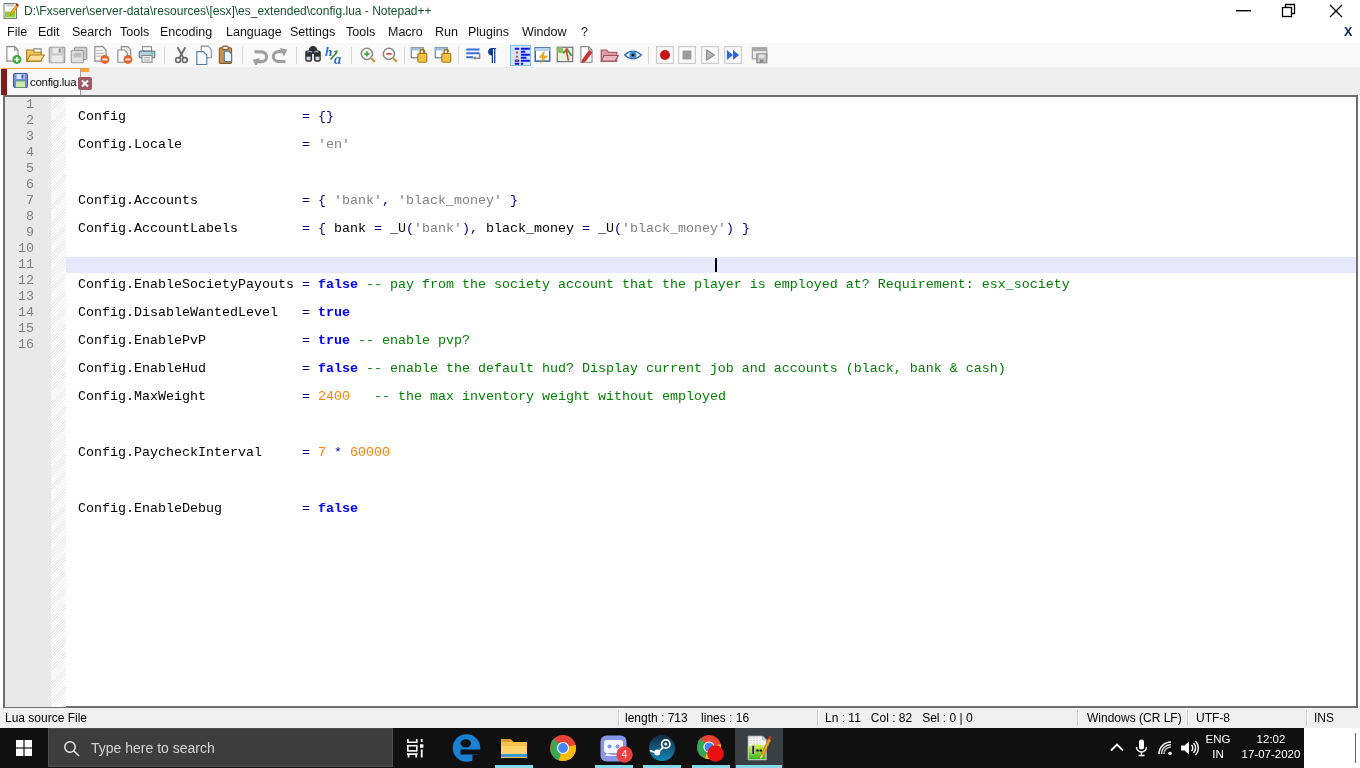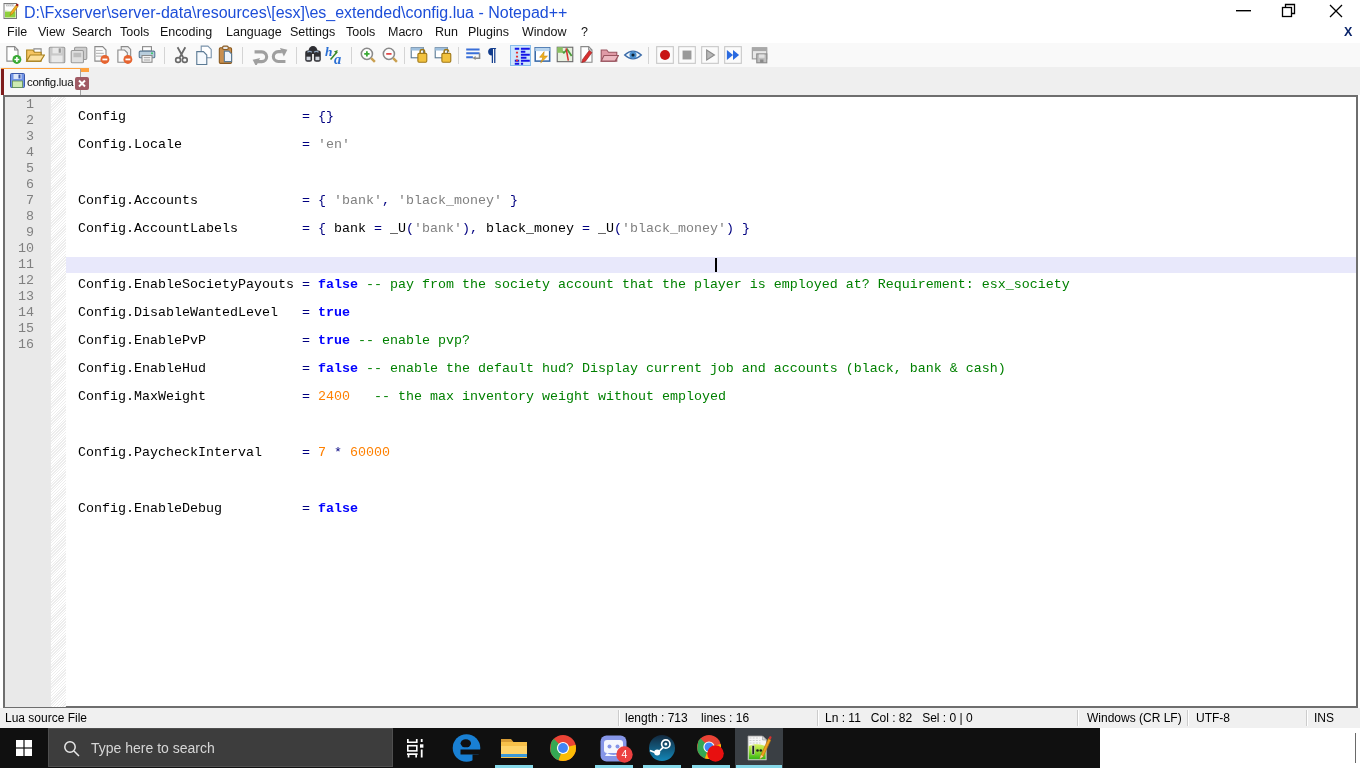--- a/index.html
+++ b/index.html
@@ -1,31 +1,31 @@
 <!DOCTYPE html>
 <html><head><meta charset="utf-8">
 <style>
 html,body{margin:0;padding:0;}
 #root{position:relative;width:1360px;height:768px;overflow:hidden;background:#fff;
   font-family:"Liberation Sans",sans-serif;}
 .abs{position:absolute;}
 
 #titlebar{left:0;top:0;width:1360px;height:22px;background:#ffffff;}
-#titletext{left:24px;top:4px;font-size:16px;color:#1d4ed8;}
+#titletext{left:24px;top:4px;font-size:12px;color:#14532d;}
 
 #menubar{left:0;top:22px;width:1360px;height:21px;background:#ffffff;font-size:12.5px;color:#131313;}
 #menubar span{position:absolute;top:3px;}
 
 #toolbar{left:0;top:43px;width:1360px;height:24px;background:#f9f9f9;}
 .tbsep{position:absolute;top:4px;width:1px;height:17px;background:#d4d4d4;}
 .tbi{position:absolute;top:2px;width:20px;height:20px;}
 
 #tabbar{left:0;top:67px;width:1360px;height:28px;background:#efefef;}
 #tab{position:absolute;left:1px;top:2px;width:80px;height:26px;background:#f8f8f8;
-  border-left:3px solid #7f1d1d;border-right:1px solid #a2a2a2;box-sizing:border-box;}
+  border-left:6px solid #7f1d1d;border-right:1px solid #a2a2a2;box-sizing:border-box;}
 #taborange{position:absolute;left:1px;top:1px;width:88px;height:4px;background:#ffa23e;}
 #tabname{position:absolute;left:23px;top:7px;font-size:11.5px;letter-spacing:-0.3px;color:#101010;}
 #tabclose{position:absolute;left:71px;top:8px;width:14px;height:13px;background:#a05a64;border-radius:2px;
   color:#fff;font-size:11px;font-weight:bold;text-align:center;line-height:13px;font-family:"Liberation Sans",sans-serif;}
 
 #editor{left:3px;top:95px;width:1355px;height:613px;background:#ffffff;
   border:2px solid #6e6e6e;box-sizing:border-box;}
 #gutter{position:absolute;left:0;top:0;width:46px;height:610px;background:#e9e9e9;}
 #stipple{position:absolute;left:46px;top:0;width:15px;height:610px;background:#f3f3f3;background-image:repeating-linear-gradient(135deg,#ffffff 0 1px,#ededed 1px 2px);}
 #linenums{position:absolute;left:0;top:0;width:29px;text-align:right;margin:0;
@@ -38,21 +38,21 @@
 .o{color:#000080;}
 .k{color:#0000ff;font-weight:bold;}
 .s{color:#808080;}
 .c{color:#008000;}
 .n{color:#ff8000;}
 
 #statusbar{left:0;top:708px;width:1360px;height:20px;background:#f0f0f0;font-size:12px;color:#000;}
 #statusbar span{position:absolute;top:3px;}
 .stsep{position:absolute;top:2px;width:1px;height:16px;background:#cccccc;border-right:1px solid #ffffff;}
 
-#taskbar{left:0;top:728px;width:1100px;height:40px;background:#101010;}
+#taskbar{left:0;top:728px;width:1304px;height:40px;background:#101010;}
 #searchbox{position:absolute;left:48px;top:0px;width:345px;height:39px;background:#3d3d3d;border:1px solid #4f4f4f;box-sizing:border-box;}
 #searchtext{position:absolute;left:42px;top:11px;font-size:14px;color:#d6d6d6;}
 .tbtn{position:absolute;top:0;width:48px;height:40px;}
 .runline{position:absolute;top:37px;height:3px;background:#86d8e8;}
 .trayico{position:absolute;}
 .traytext{position:absolute;color:#ffffff;font-size:11.5px;text-align:center;line-height:15px;}
 </style></head>
 <body>
 <div id="root">
   <div class="abs" id="titlebar">
@@ -76,21 +76,21 @@
     <svg class="abs" style="left:1281px;top:3px" width="16" height="16" viewBox="0 0 16 16">
       <rect x="1.5" y="4.5" width="9" height="9" fill="none" stroke="#000" stroke-width="1.3"></rect>
       <path d="M4.5 4.5 L4.5 1.5 L13.5 1.5 L13.5 10.5 L10.5 10.5" fill="none" stroke="#000" stroke-width="1.3"></path>
     </svg>
     <svg class="abs" style="left:1328px;top:3px" width="16" height="16" viewBox="0 0 16 16">
       <path d="M2 2 L14 14 M14 2 L2 14" stroke="#000" stroke-width="1.3"></path>
     </svg>
   </div>
   <div class="abs" id="menubar">
     <span style="left:7px">File</span>
-      <span style="left:38px">View</span>
+      <span style="left:38px">Edit</span>
       <span style="left:72px">Search</span>
     <span style="left:120px">Tools</span>
       <span style="left:160px">Encoding</span>
       <span style="left:226px">Language</span>
     <span style="left:290px">Settings</span>
       <span style="left:346px">Tools</span>
       <span style="left:388px">Macro</span>
     <span style="left:435px">Run</span>
       <span style="left:468px">Plugins</span>
       <span style="left:522px">Window</span>

